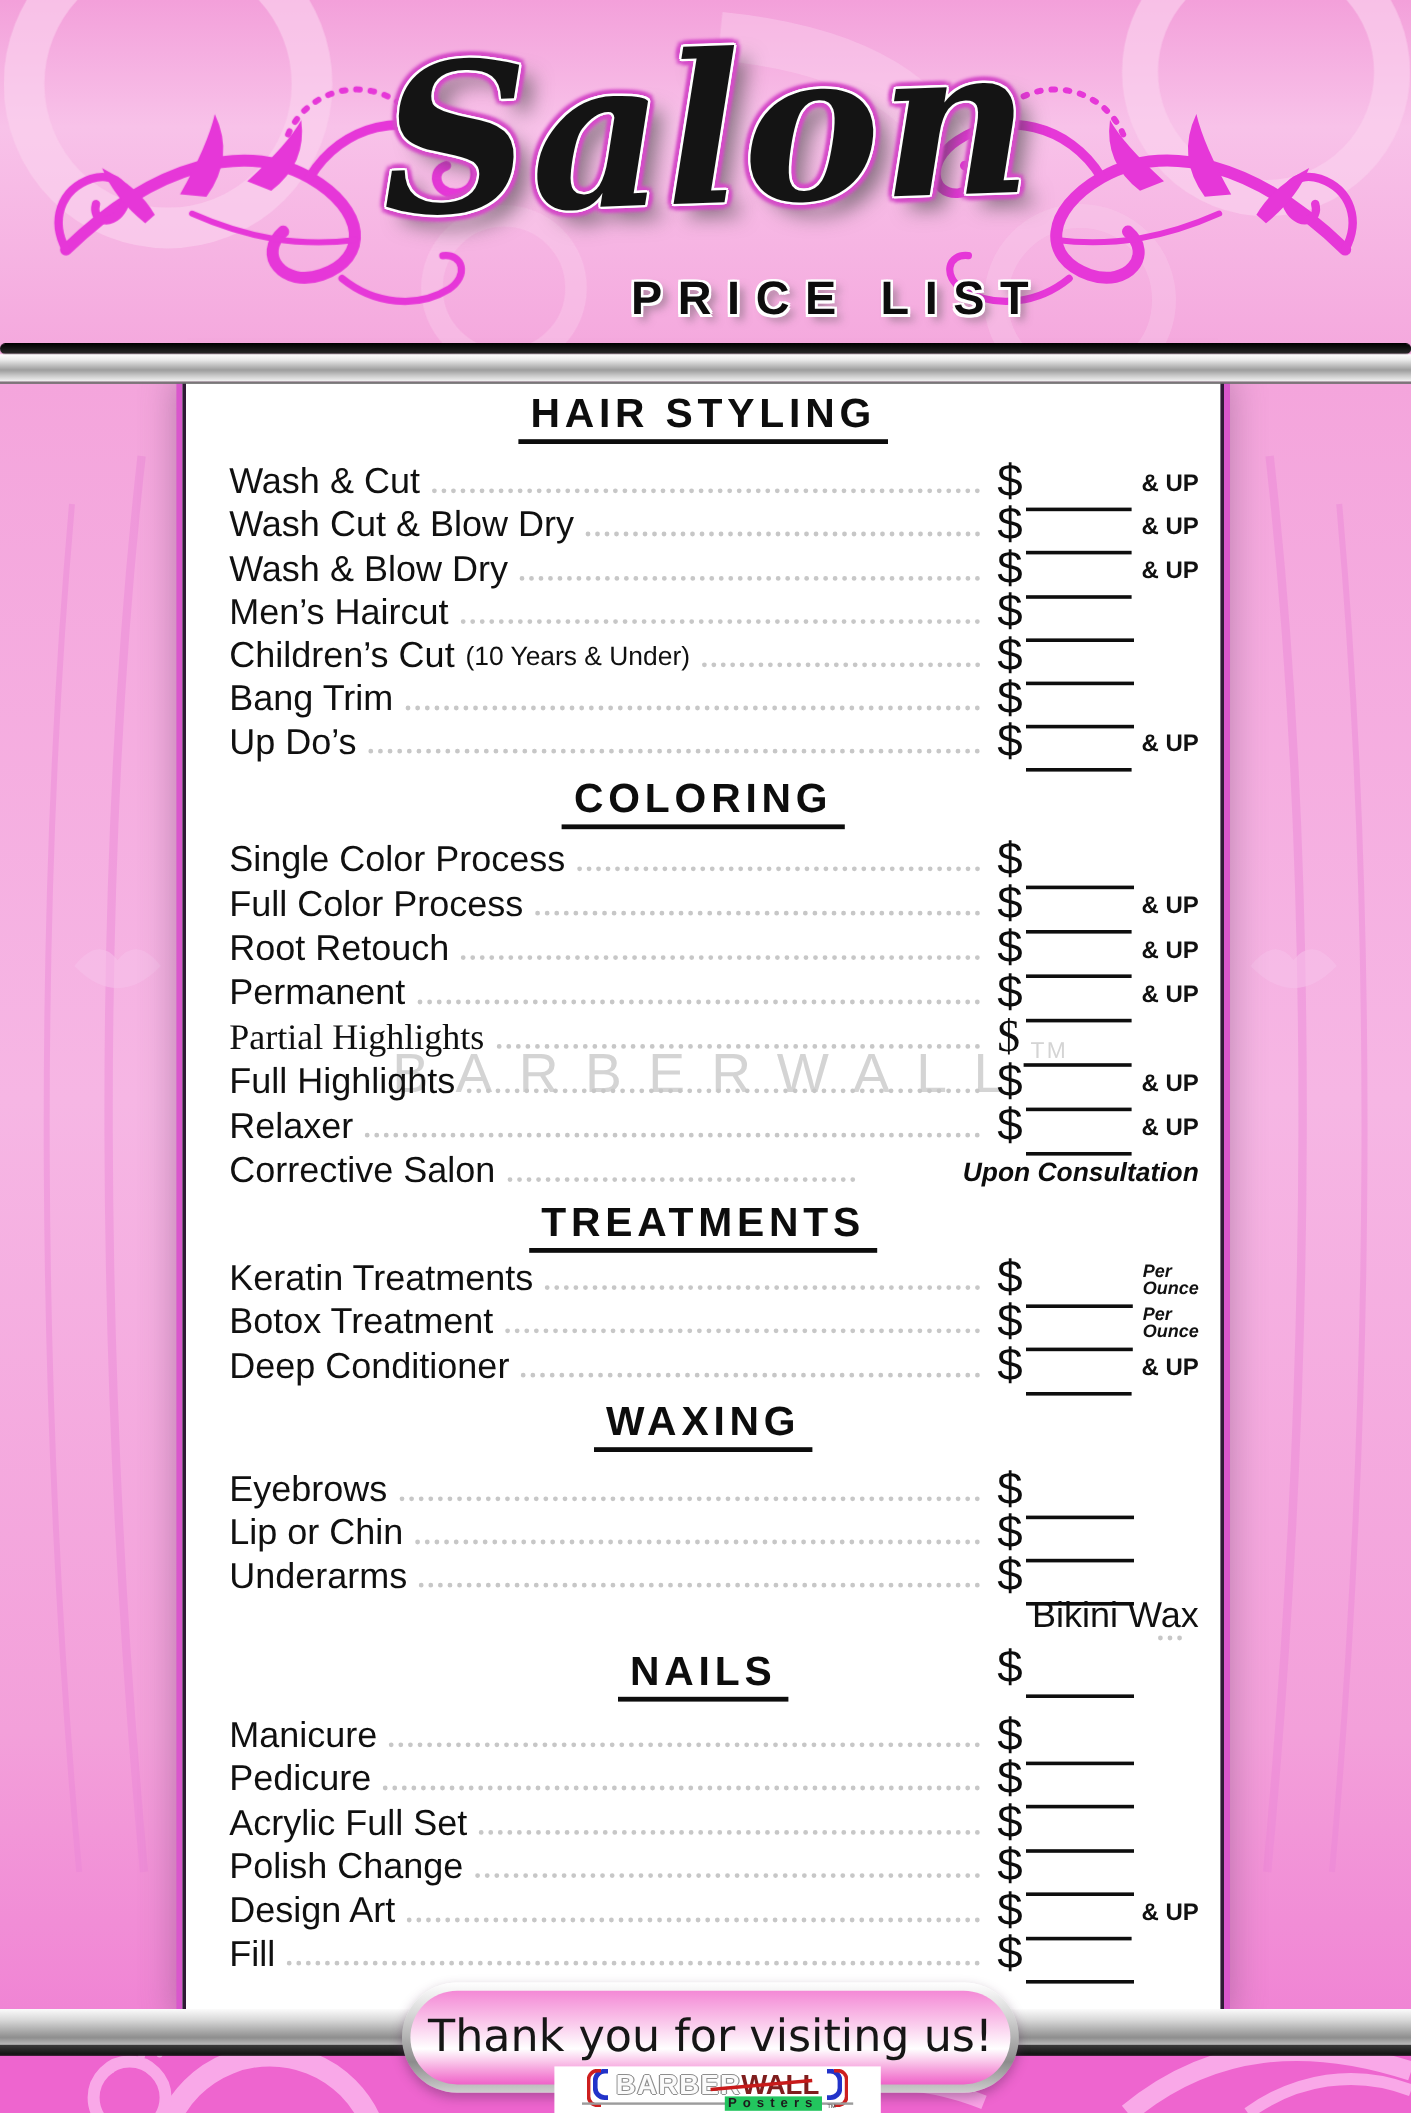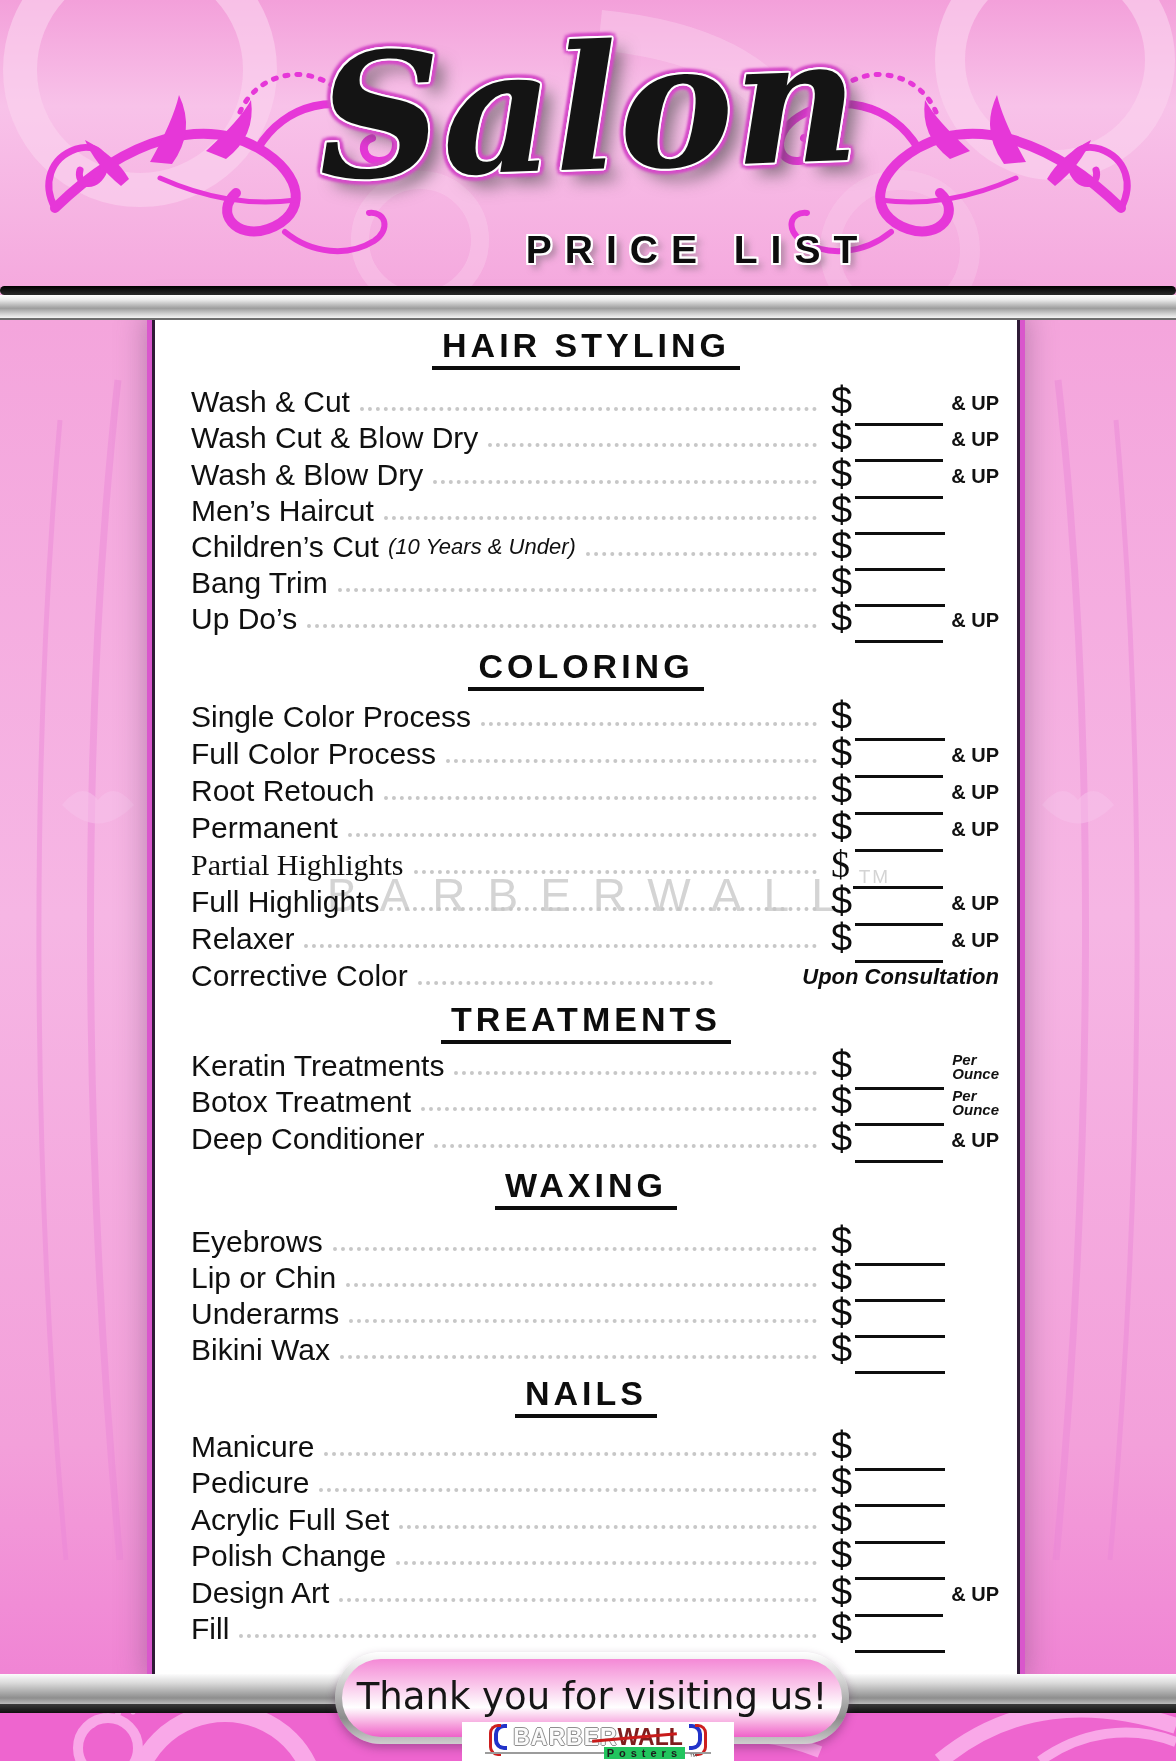--- a/index.html
+++ b/index.html
@@ -45,21 +45,21 @@
     white-space:nowrap;font-size:46px;letter-spacing:22px;color:#cdcdcd;opacity:.85;}
   .watermark sup{font-size:19px;letter-spacing:2px;vertical-align:28px;}
 
   .heading{position:absolute;left:0;width:100%;text-align:center;}
   .heading-text{display:inline-block;font-size:34px;font-weight:700;letter-spacing:4px;
     line-height:40px;color:#0d0d0d;border-bottom:4px solid #0d0d0d;padding:0 10px 1px;}
 
   .rows{position:absolute;left:36px;right:18px;}
   .row{display:flex;align-items:flex-end;}
   .label{font-size:30px;line-height:33px;color:#101010;white-space:nowrap;}
-  .note{font-size:22px;line-height:32px;color:#101010;margin-left:9px;white-space:nowrap;font-style:italic;}
+  .note{font-size:22px;line-height:32px;color:#101010;margin-left:9px;white-space:nowrap;}
   .dots{flex:1;border-bottom:4px dotted #c7c7c7;margin:0 14px 7px 10px;min-width:20px;}
   .price{width:168px;flex:none;display:flex;align-items:flex-end;}
   .cur{font-size:38px;line-height:33px;font-weight:400;color:#0d0d0d;margin-right:3px;}
   .blank{display:inline-block;width:90px;height:16px;border-bottom:3px solid #0e0e0e;
     position:relative;top:8px;}
   .suffix{font-size:20px;font-weight:700;line-height:22px;color:#111;margin-left:8px;margin-bottom:4px;white-space:nowrap;}
   .suffix.stack{display:flex;flex-direction:column;font-style:italic;font-size:15px;
     line-height:14px;margin-bottom:1px;margin-left:8px;}
   .price.consult{width:272px;justify-content:flex-end;text-align:right;}
   .consult-text{font-style:italic;font-weight:700;font-size:22px;line-height:30px;color:#0d0d0d;white-space:nowrap;}
@@ -292,21 +292,21 @@
           <div class="row" style="height: 37px;">
             <span class="label">Relaxer</span>
             <span class="dots"></span>
             <span class="price">
               <span class="cur">$</span>
               <span class="blank"></span>
               <span class="suffix">&amp; UP</span>
             </span>
           </div>
           <div class="row" style="height: 37px;">
-            <span class="label">Corrective Color</span>
+            <span class="label">Corrective Salon</span>
             <span class="dots"></span>
             <span class="price consult">
               <span class="consult-text">Upon Consultation</span>
             </span>
           </div>
         </div>
         <div class="heading" style="top: 680px;"><span class="heading-text">TREATMENTS</span></div>
         <div class="rows" style="top: 726px;">
           <div class="row" style="height: 36.5px;">
             <span class="label">Keratin Treatments</span>
@@ -361,21 +361,21 @@
             </span>
           </div>
           <div class="row" style="height: 36px;">
             <span class="label">Underarms</span>
             <span class="dots"></span>
             <span class="price">
               <span class="cur">$</span>
               <span class="blank"></span>
             </span>
           </div>
-          <div class="row" style="height: 36px;">
+          <div class="row" style="height: 36px; flex-direction: column;">
             <span class="label">Bikini Wax</span>
             <span class="dots"></span>
             <span class="price">
               <span class="cur">$</span>
               <span class="blank"></span>
             </span>
           </div>
         </div>
         <div class="heading" style="top: 1054px;"><span class="heading-text">NAILS</span></div>
         <div class="rows" style="top: 1107px;">

